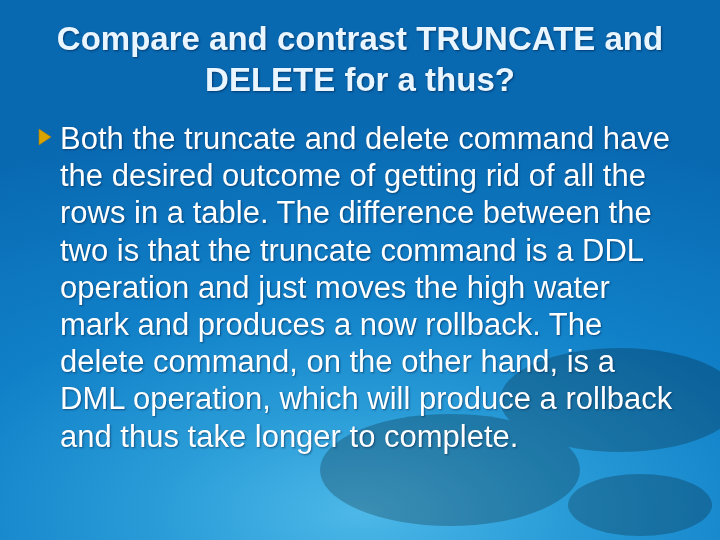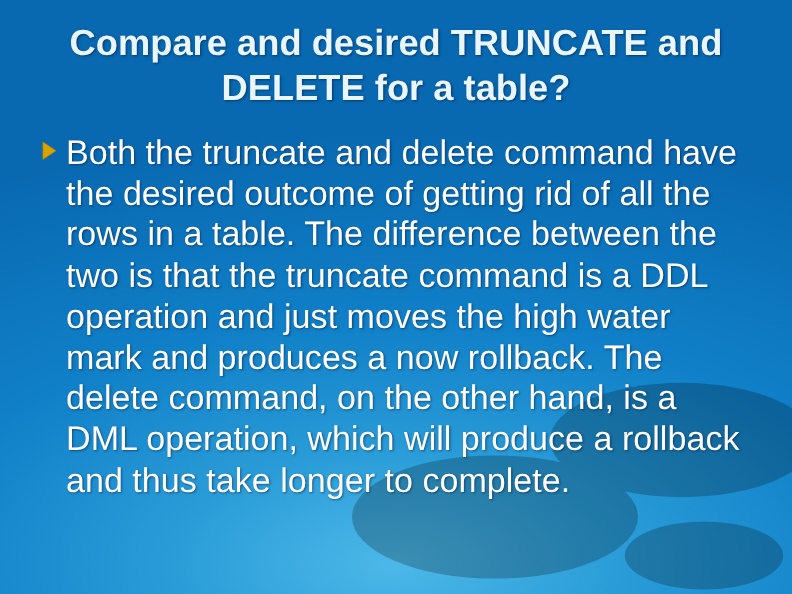--- a/index.html
+++ b/index.html
@@ -75,21 +75,21 @@
       <ellipse cx="320" cy="120" rx="84" ry="36"></ellipse>
       <ellipse cx="320" cy="120" rx="120" ry="52"></ellipse>
     </g>
     <g>
       <ellipse cx="340" cy="225" rx="20" ry="9"></ellipse>
       <ellipse cx="340" cy="225" rx="44" ry="19"></ellipse>
       <ellipse cx="340" cy="225" rx="72" ry="31"></ellipse>
     </g>
   </svg>
 
-  <div class="title">Compare and desired TRUNCATE and DELETE for a table?</div>
+  <div class="title">Compare and contrast TRUNCATE and DELETE for a thus?</div>
 
   <div class="body-area">
     <div class="bullet-row">
       <span class="bullet-icon">
         <svg width="18" height="18" viewBox="0 0 18 18">
           <polygon points="3,1 15,9 3,17" fill="#d9a300" stroke="#b07e00" stroke-width="0.6"></polygon>
         </svg>
       </span>
       <span class="bullet-text">Both the truncate and delete command have the desired outcome of getting rid of all the rows in a table. The difference between the two is that the truncate command is a DDL operation and just moves the high water mark and produces a now rollback. The delete command, on the other hand, is a DML operation, which will produce a rollback and thus take longer to complete.</span>
     </div>

